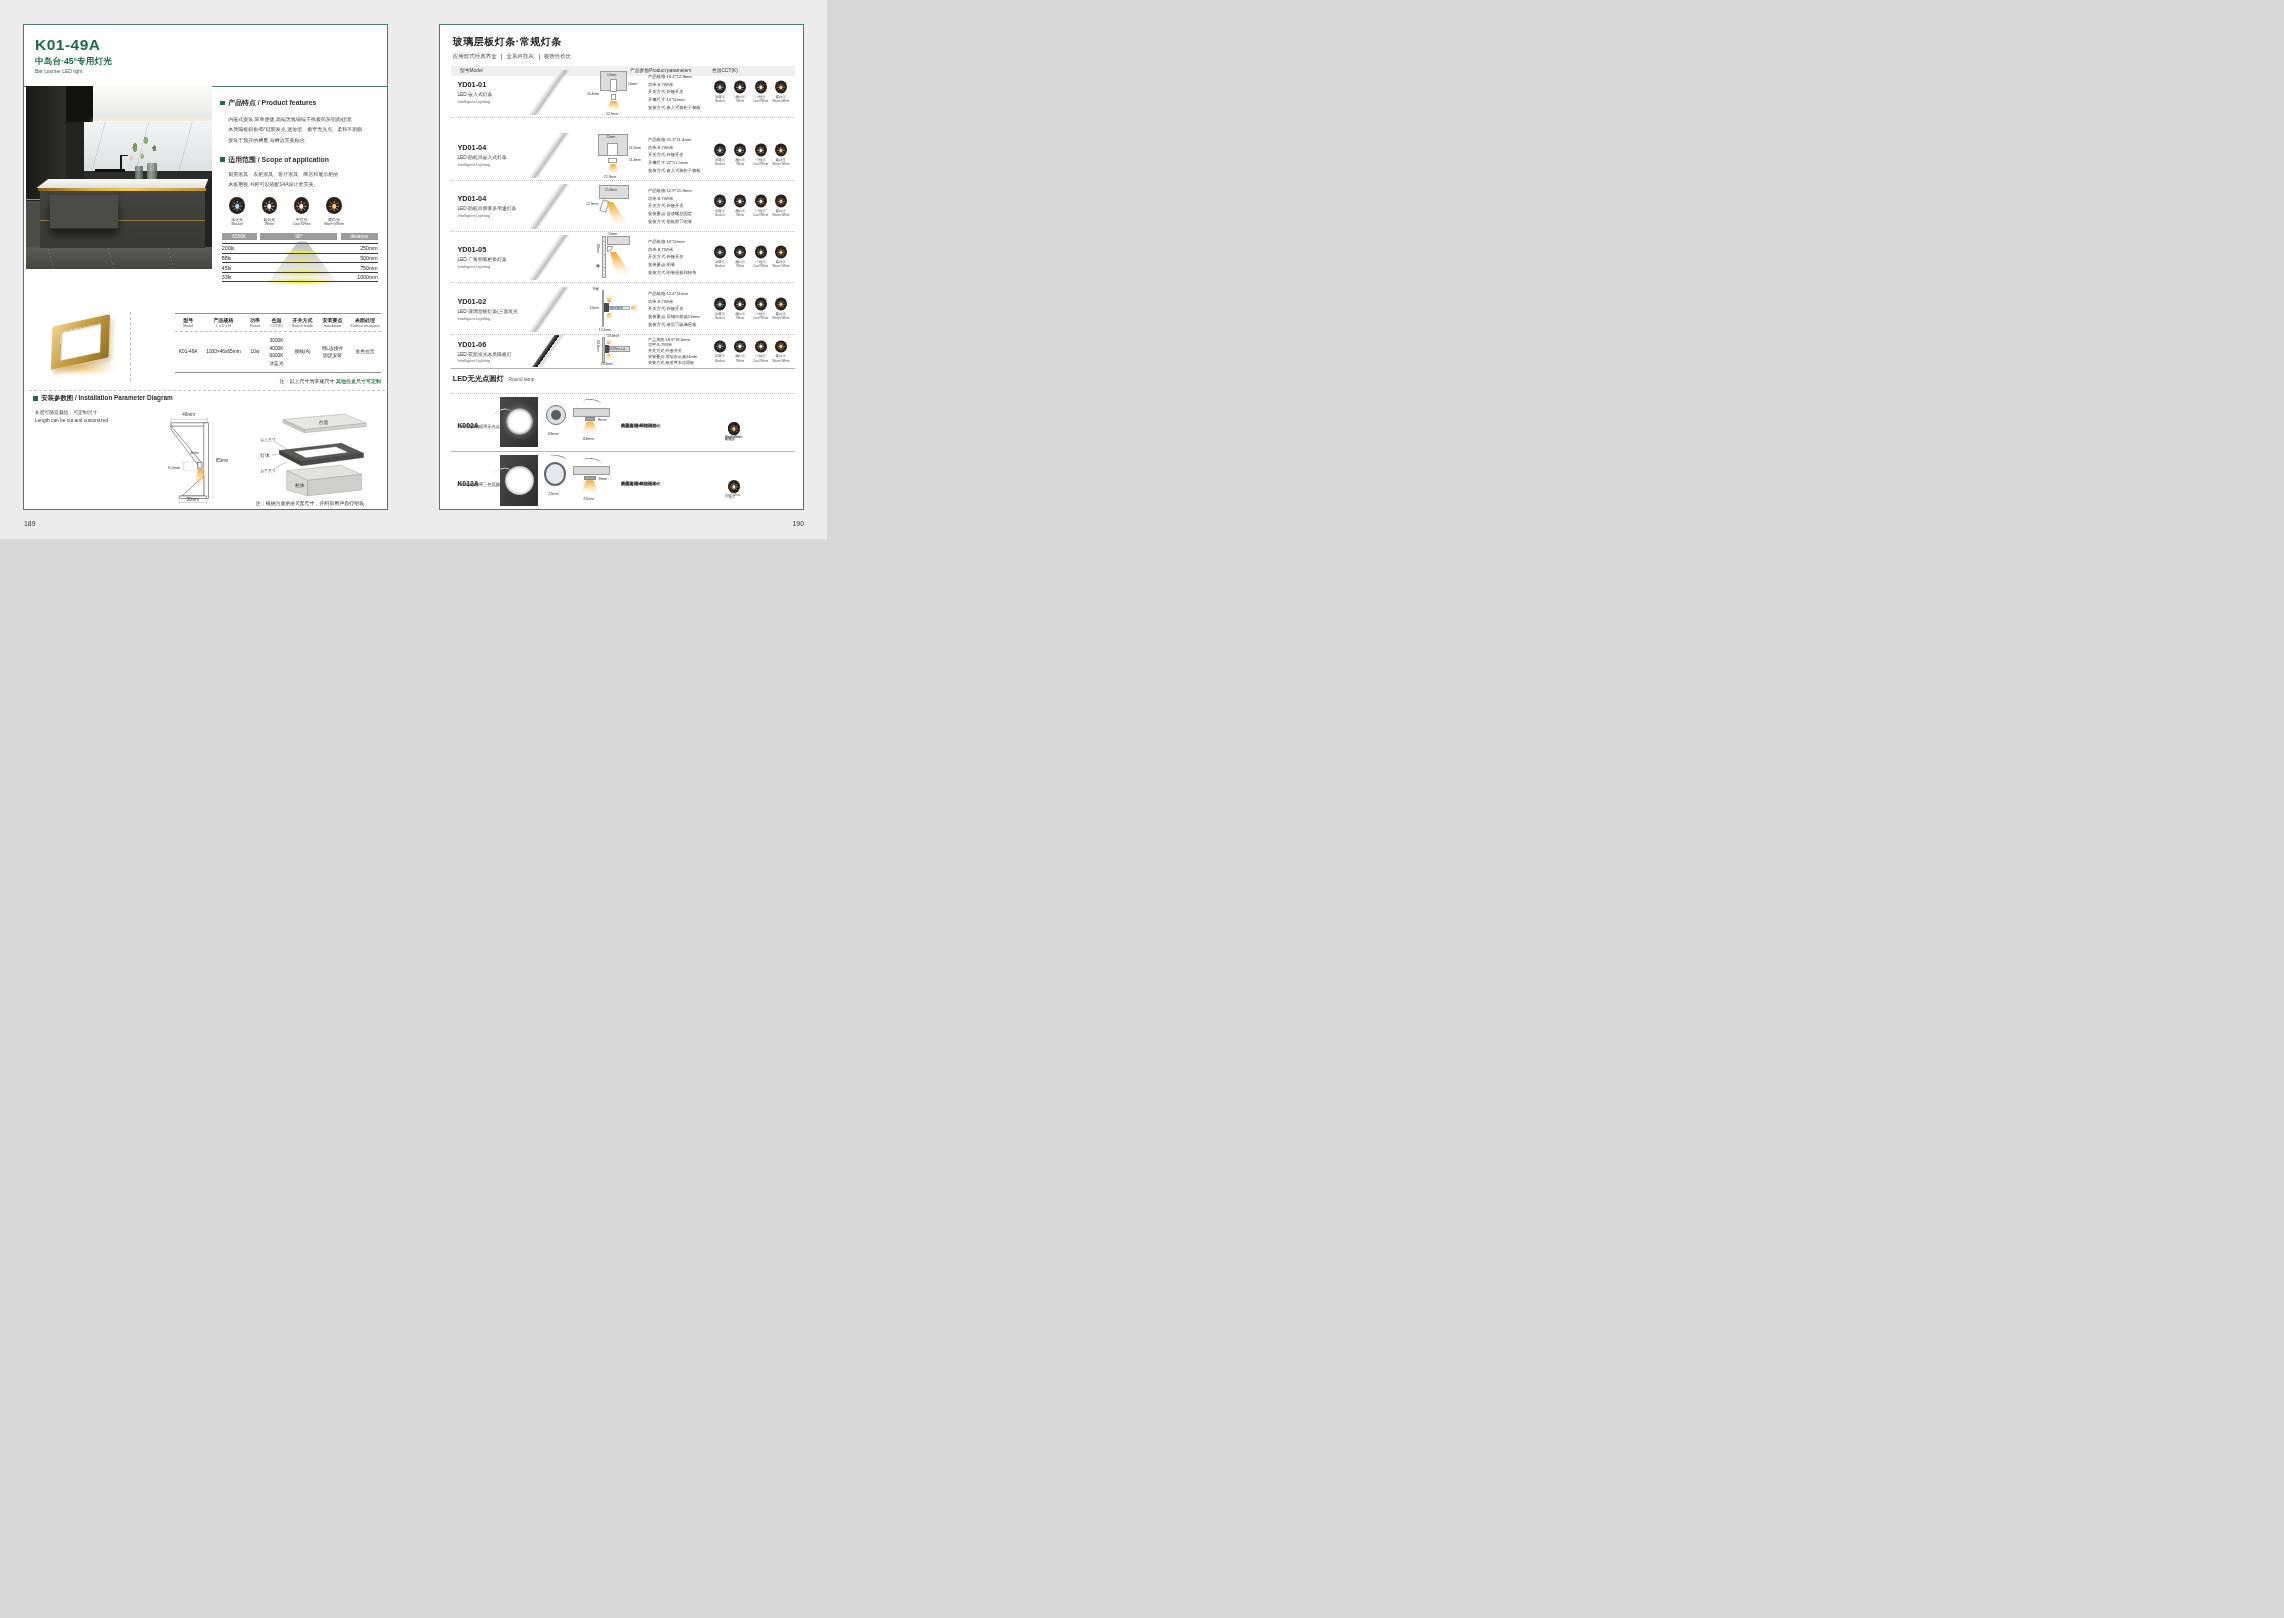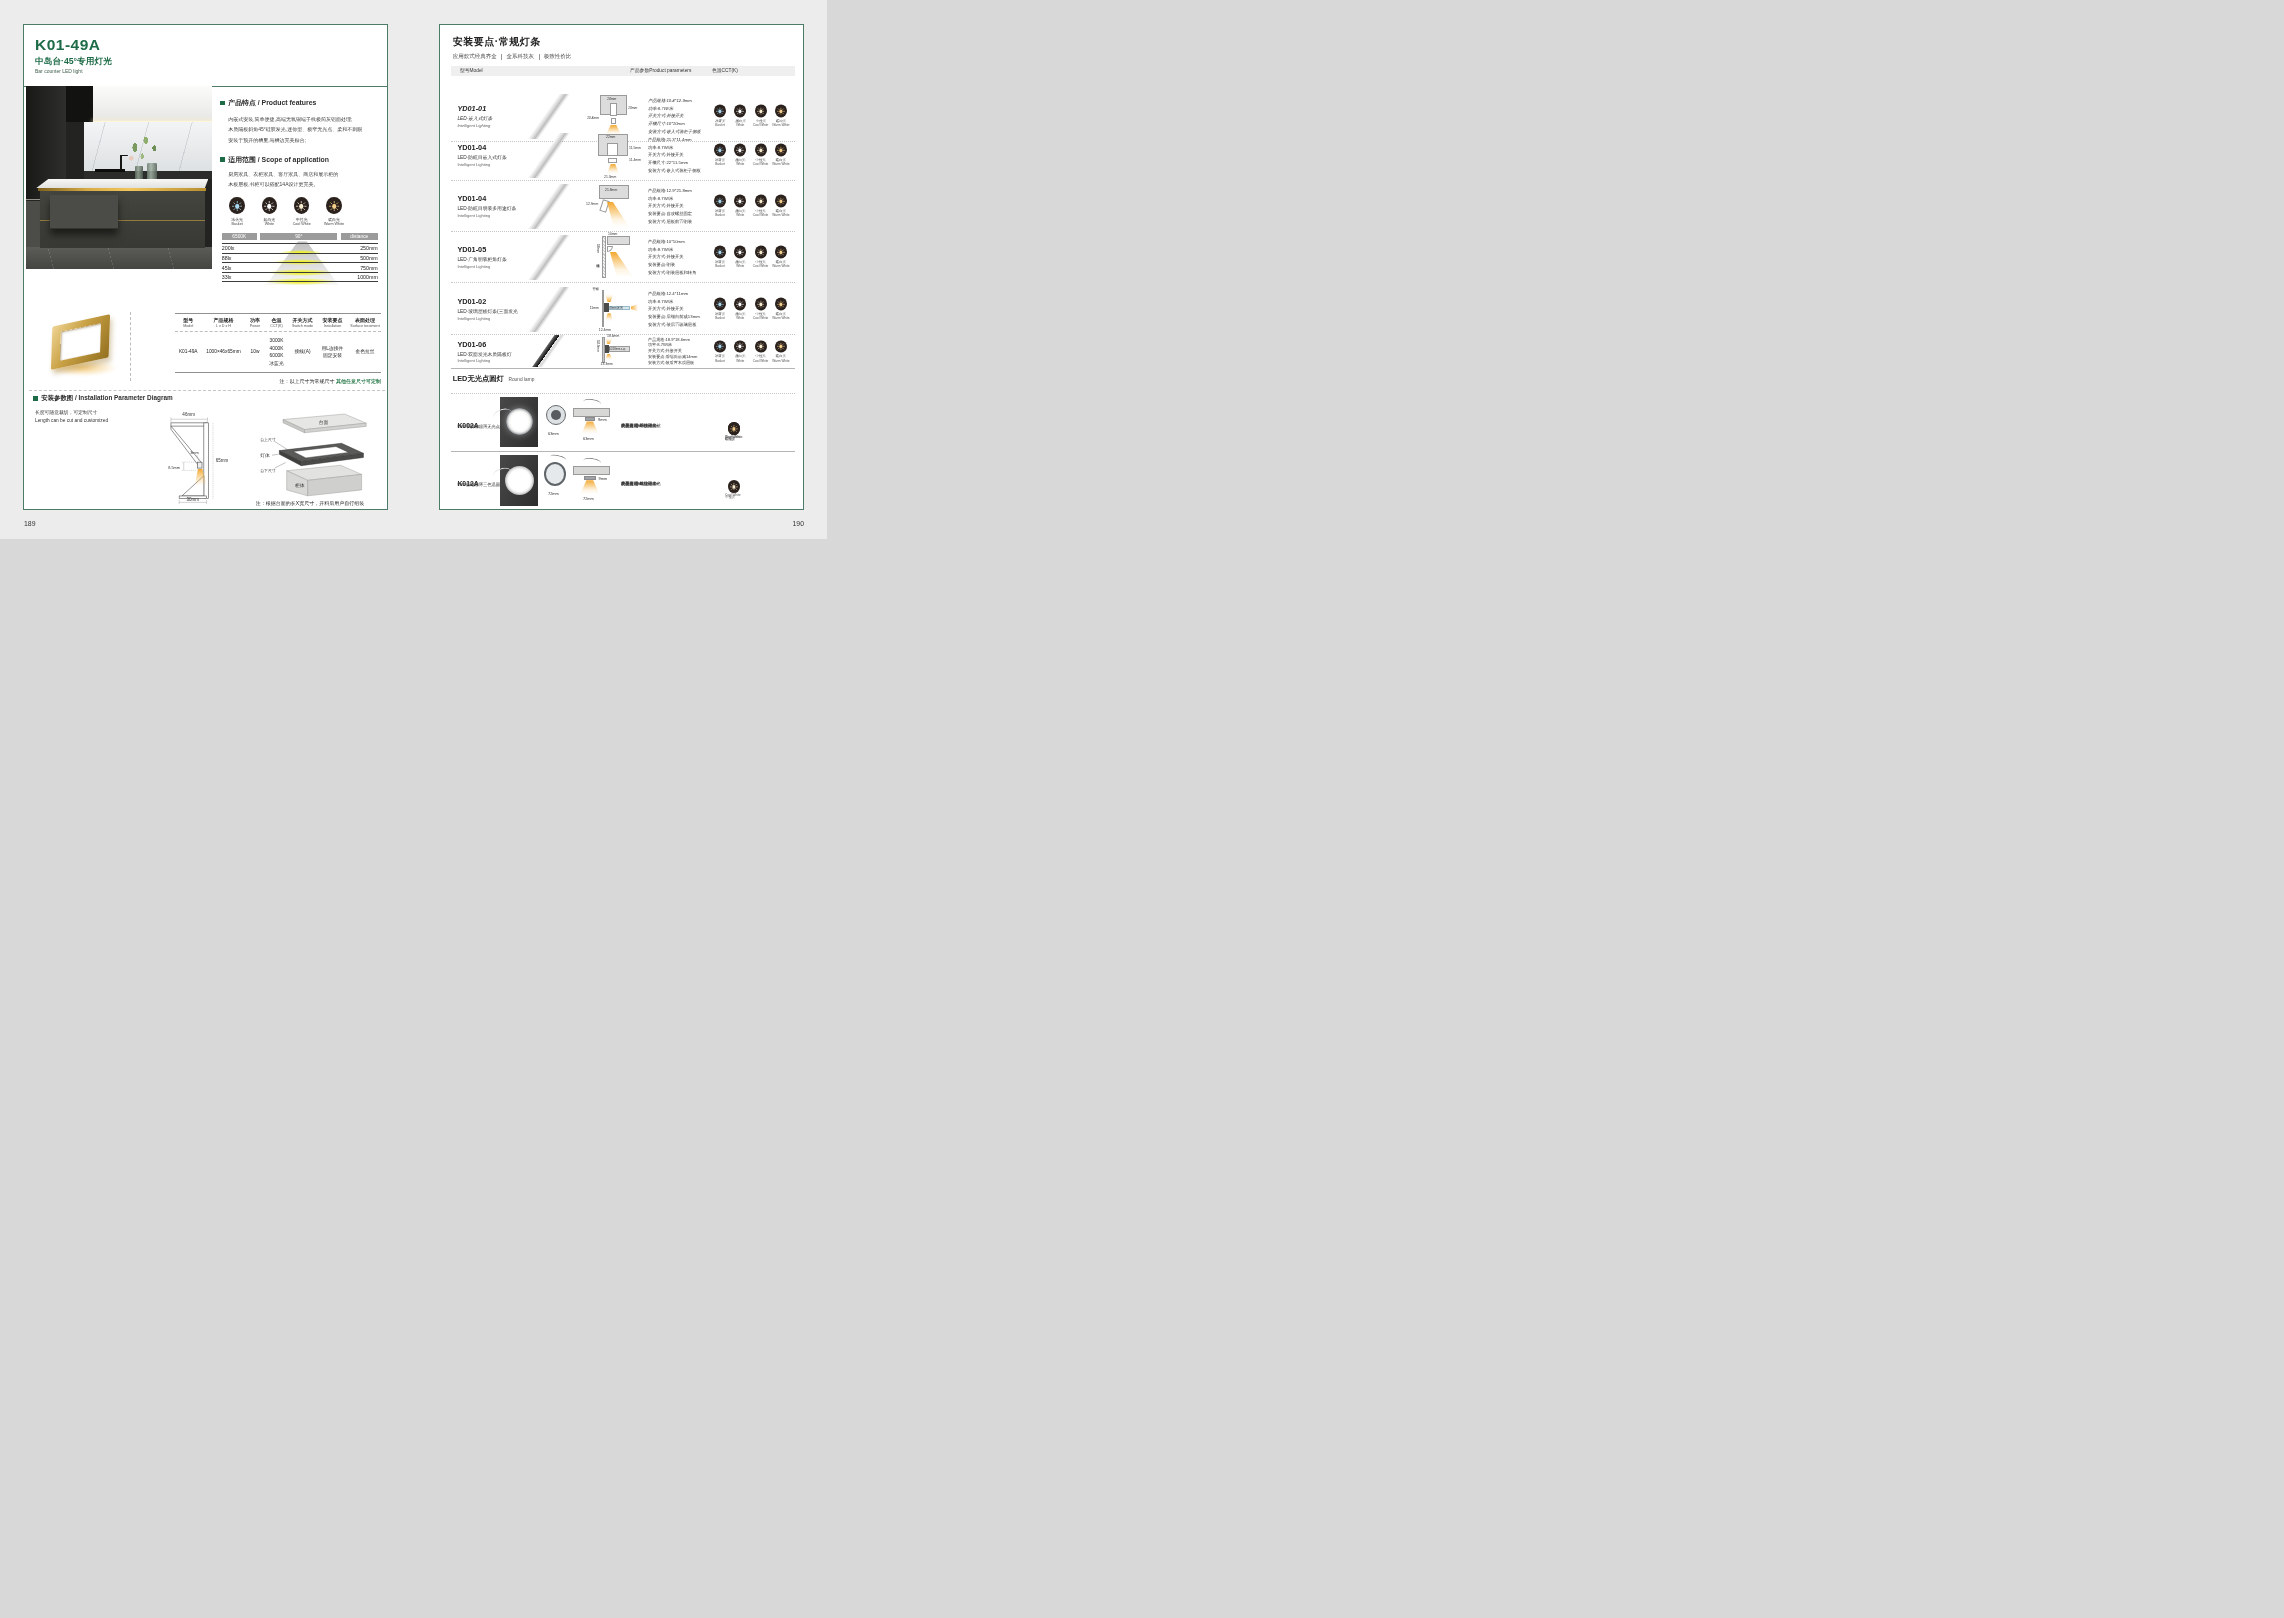--- a/index.html
+++ b/index.html
@@ -460,35 +460,35 @@
       <text x="148" y="26" class="cnlbl">台面</text>
       <text x="20" y="62" class="sm">台上尺寸</text>
       <text x="20" y="98" class="cnlbl">灯体</text>
       <text x="20" y="130" class="sm">台下尺寸</text>
       <text x="96" y="164" class="cnlbl">柜体</text>
     </svg>
     <div class="ip-note">注：根据台面的长X宽尺寸，开料后用户自行组装</div>
   </div>
 
   <div class="page" id="right-page">
-    <div class="rp-title">安装要点·常规灯条</div>
+    <div class="rp-title">玻璃层板灯条·常规灯条</div>
     <div class="rp-sub">
       <span>应用款式经典齐全</span>
       <span class="vbar"></span>
       <span>全系科技灰</span>
       <span class="vbar"></span>
       <span>极致性价比</span>
     </div>
     <div class="rp-thead">
       <span class="th-model">型号Model</span>
       <span class="th-params">产品参数Product parameters</span>
       <span class="th-cct">色温CCT(K)</span>
     </div>
 
-    <div class="prow" style="top:66px;height:51px;font-style:italic;">
+    <div class="prow" style="top:42px;height:51px;">
       <div class="pr-model">
         <div class="pm-code">YD01-01</div>
         <div class="pm-name">LED·嵌入式灯条</div>
         <div class="pm-sub">Intelligent Lighting</div>
       </div>
       <div class="pr-render">
           <div class="alu"></div>
         </div>
       <div class="pr-diagram">
         <div class="dgblk" style="left:13.7px;top:1.8px;width:27px;height:20px;"></div>

